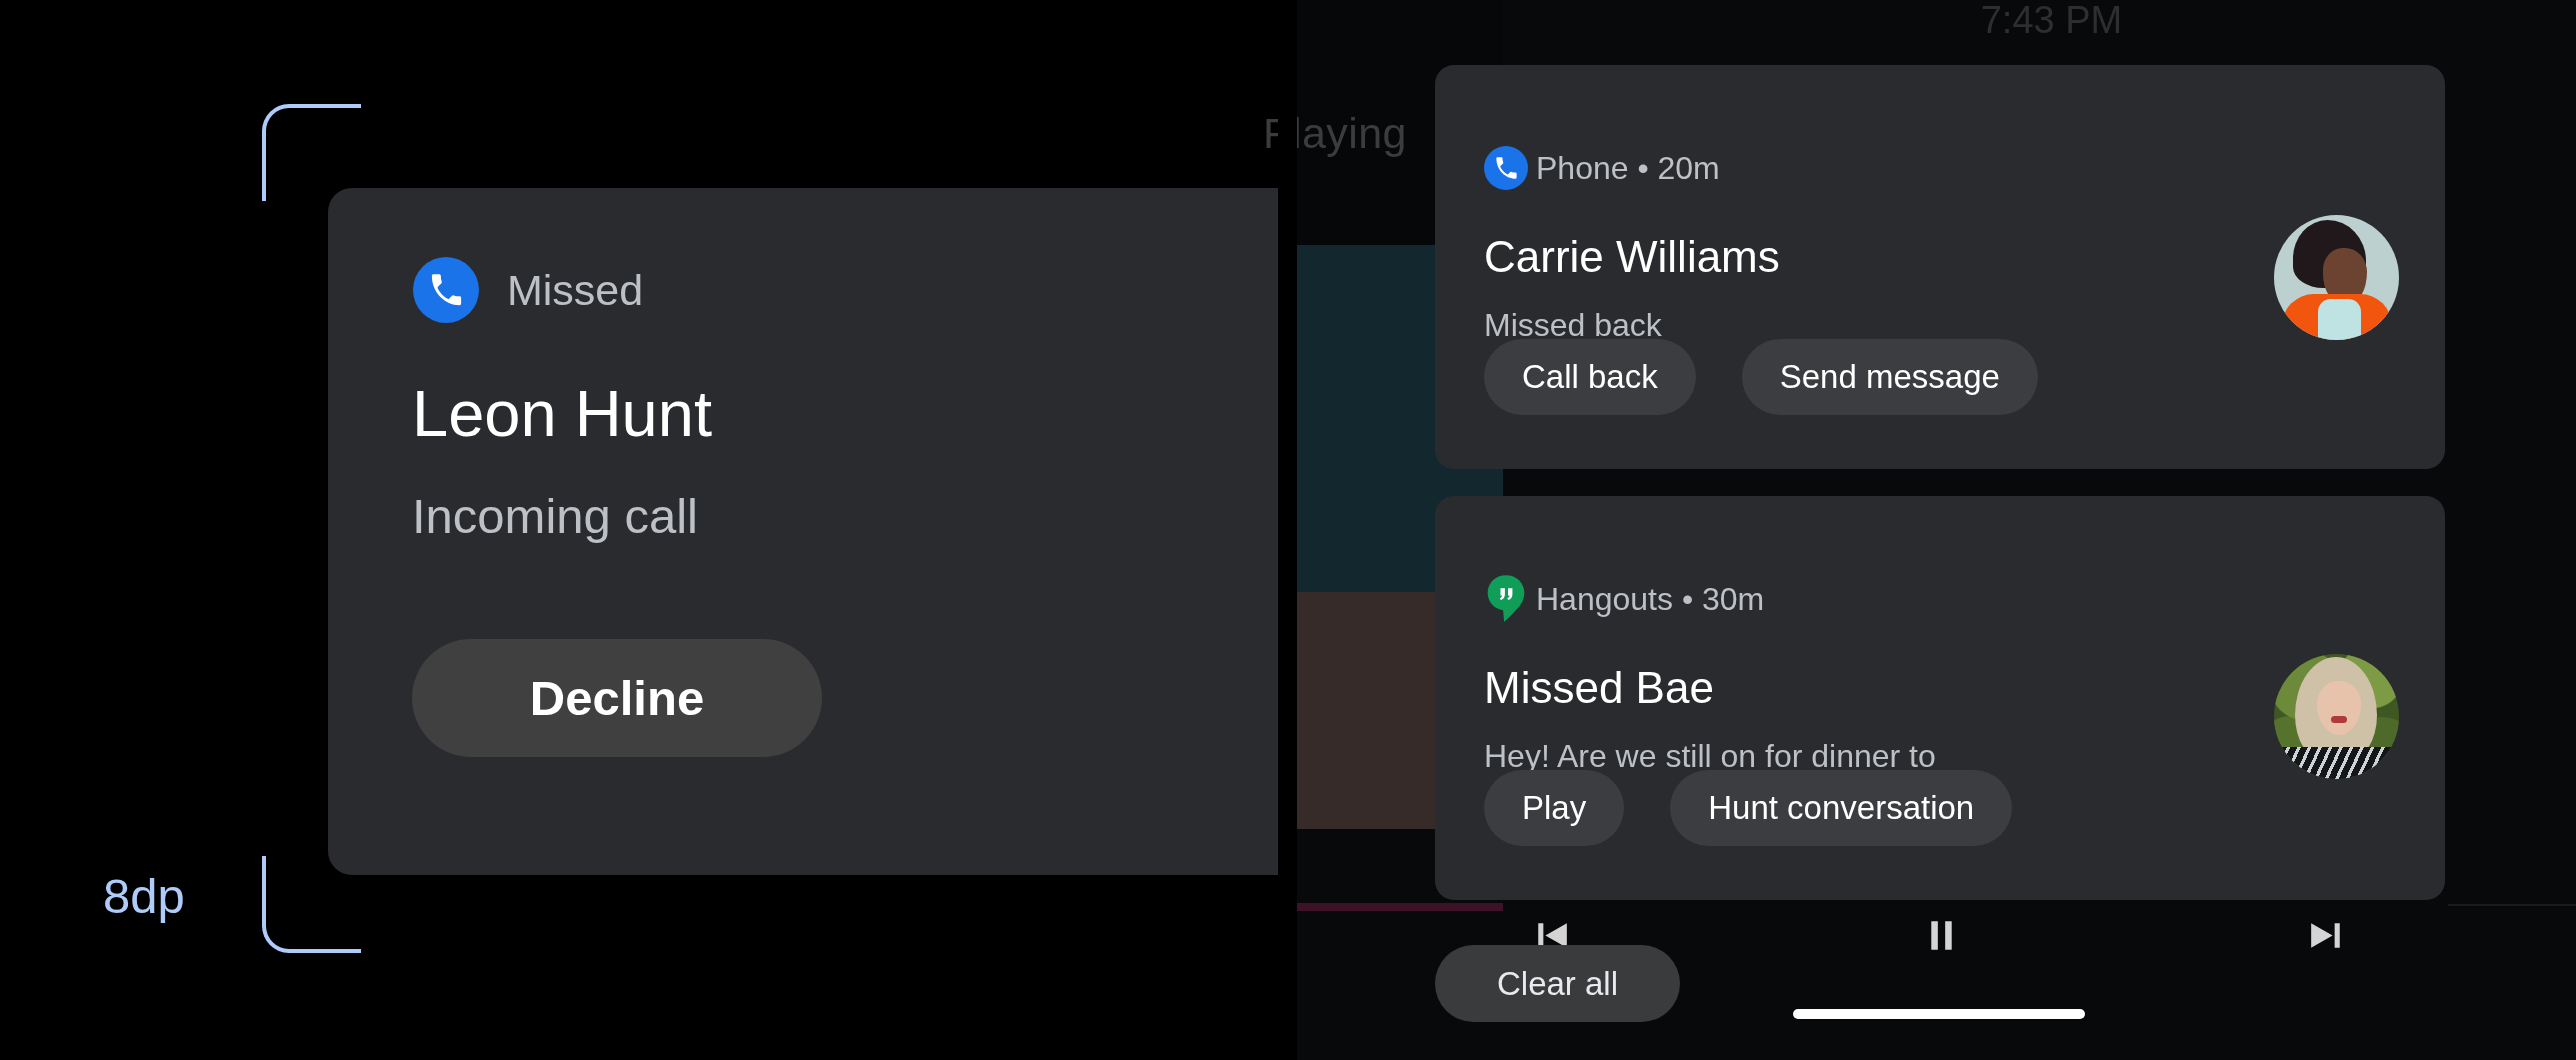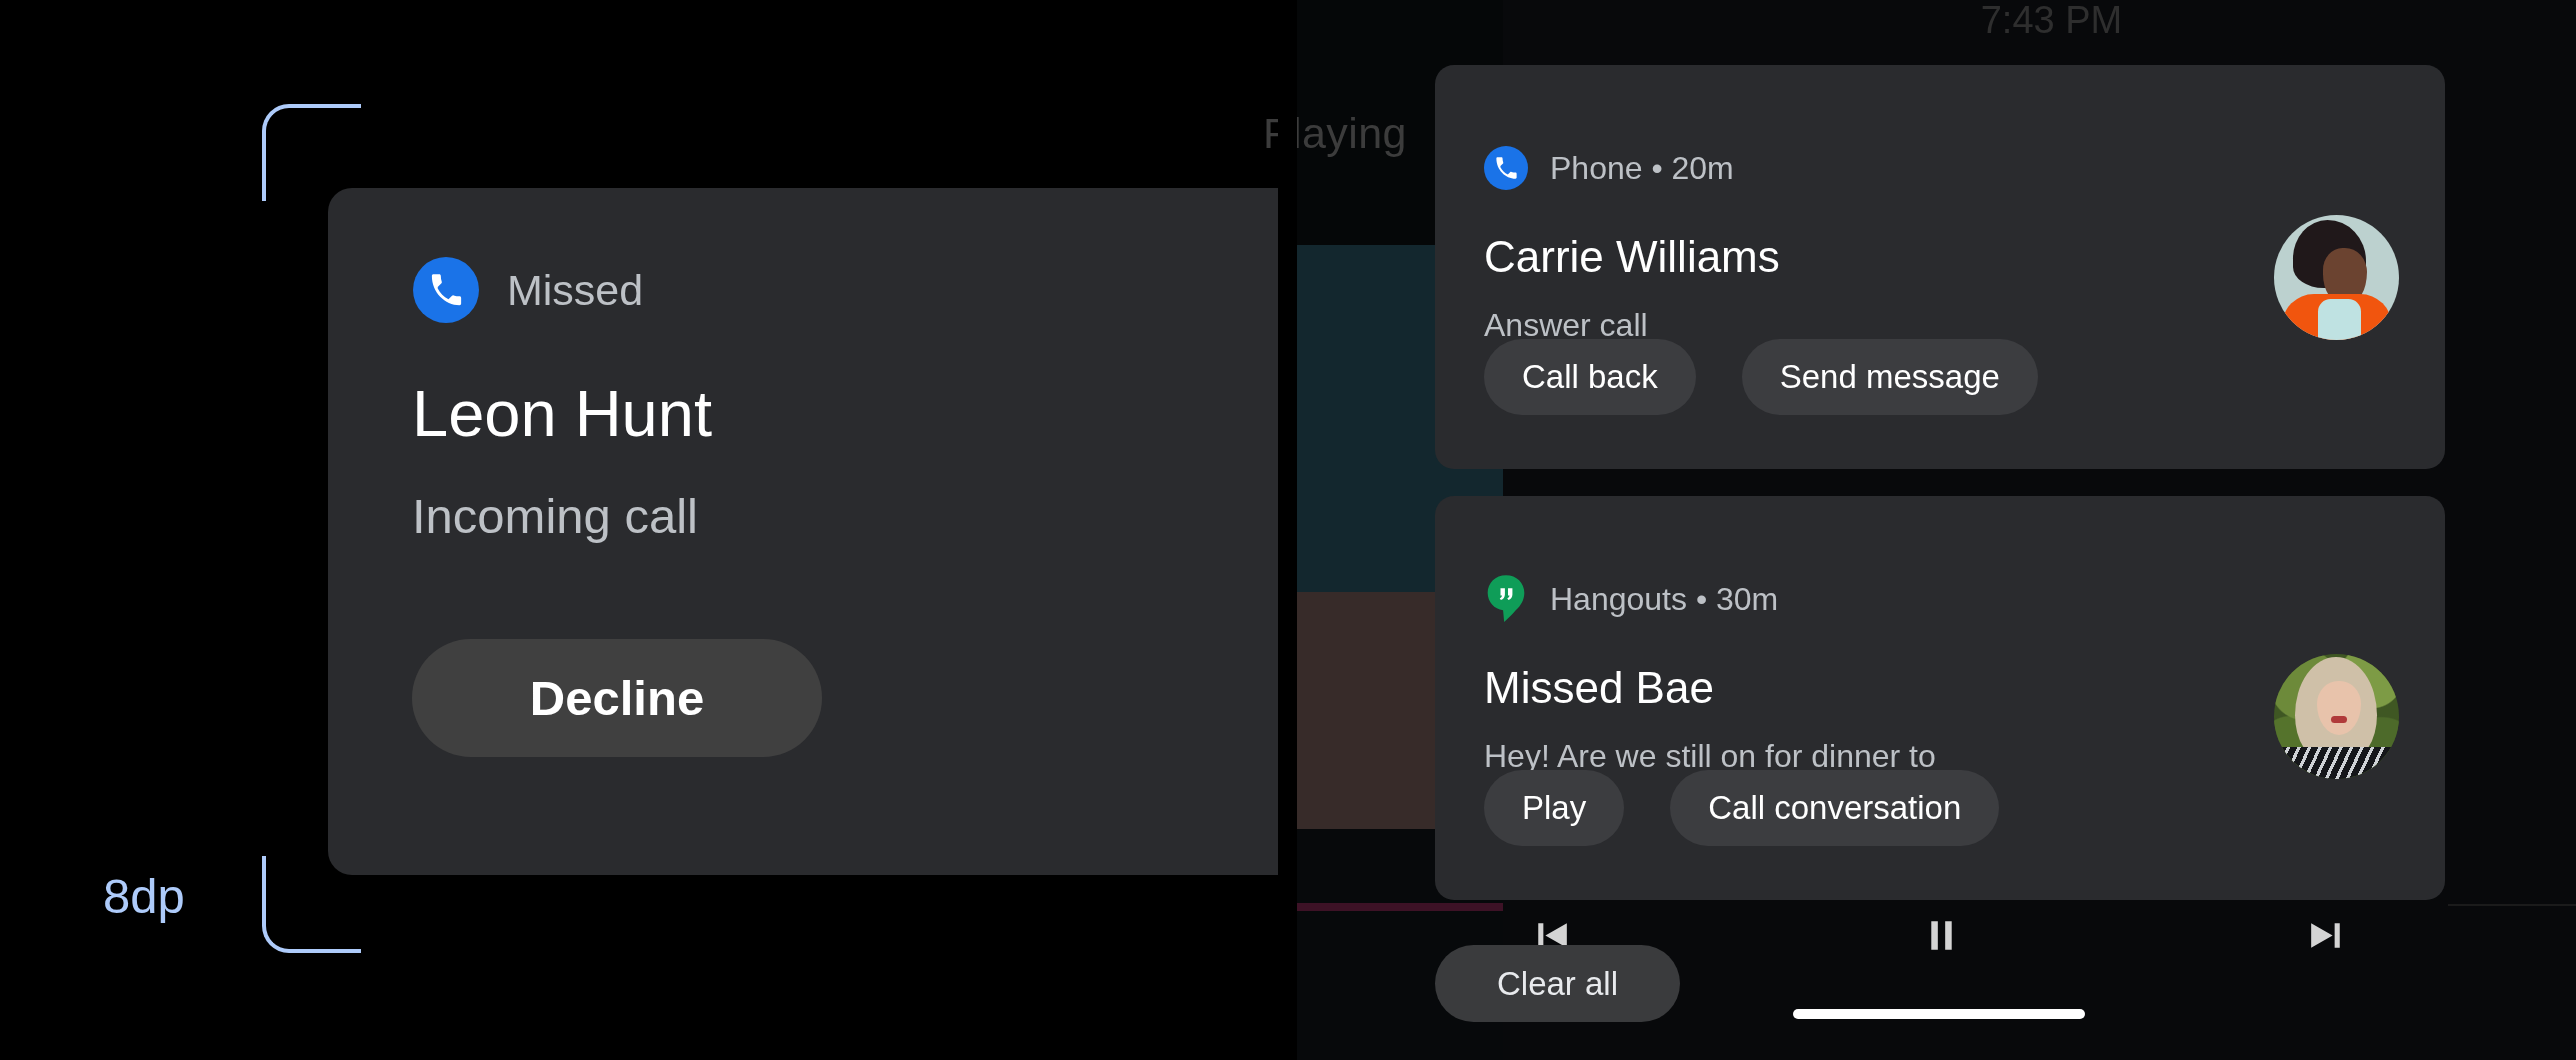--- a/index.html
+++ b/index.html
@@ -149,21 +149,21 @@
     width: 1010px;
     height: 404px;
   }
 
   .card-header {
     position: absolute;
     left: 49px;
     top: 81px;
     display: flex;
     align-items: center;
-    gap: 22px;
+    gap: 8px;
     height: 44px;
   }
   .app-badge {
     width: 44px;
     height: 44px;
     border-radius: 50%;
     display: flex;
     align-items: center;
     justify-content: center;
     flex: none;
@@ -402,21 +402,21 @@
   <div class="card" id="card-missed-call">
     <div class="card-header">
       <span class="app-badge phone">
         <svg width="27" height="27" viewBox="0 0 24 24" fill="#ffffff">
           <path d="M6.6 10.8c1.5 2.9 3.7 5.1 6.6 6.6l2.2-2.2c.3-.3.7-.4 1-.2 1.1.4 2.4.6 3.6.6.6 0 1 .4 1 1V20c0 .6-.4 1-1 1C11 21 3 13 3 3c0-.6.4-1 1-1h3.5c.6 0 1 .4 1 1 0 1.3.2 2.5.6 3.6.1.4 0 .8-.2 1l-2.3 2.2z"></path>
         </svg>
       </span>
       <span class="card-source">Phone • 20m</span>
     </div>
     <div class="card-title">Carrie Williams</div>
-    <div class="card-subtitle">Answer call</div>
+    <div class="card-subtitle">Missed back</div>
 
     <div class="avatar" id="avatar-carrie">
       <div class="av-scene">
         <div class="carrie-bg"></div>
         <div class="carrie-hair"></div>
         <div class="carrie-face"></div>
         <div class="carrie-body"></div>
         <div class="carrie-shirt"></div>
       </div>
     </div>
@@ -452,21 +452,21 @@
         <div class="ashley-lip"></div>
         <div class="ashley-top"></div>
       </div>
     </div>
 
     <div class="card-actions">
       <div class="chip">
         <span>Play</span>
       </div>
       <div class="chip">
-        <span>Call conversation</span>
+        <span>Hunt conversation</span>
       </div>
     </div>
   </div>
 
   <div class="card" id="card-incoming">
     <div id="incoming-header">
       <span class="app-badge phone">
         <svg width="39" height="39" viewBox="0 0 24 24" fill="#ffffff">
           <path d="M6.6 10.8c1.5 2.9 3.7 5.1 6.6 6.6l2.2-2.2c.3-.3.7-.4 1-.2 1.1.4 2.4.6 3.6.6.6 0 1 .4 1 1V20c0 .6-.4 1-1 1C11 21 3 13 3 3c0-.6.4-1 1-1h3.5c.6 0 1 .4 1 1 0 1.3.2 2.5.6 3.6.1.4 0 .8-.2 1l-2.3 2.2z"></path>
         </svg>

